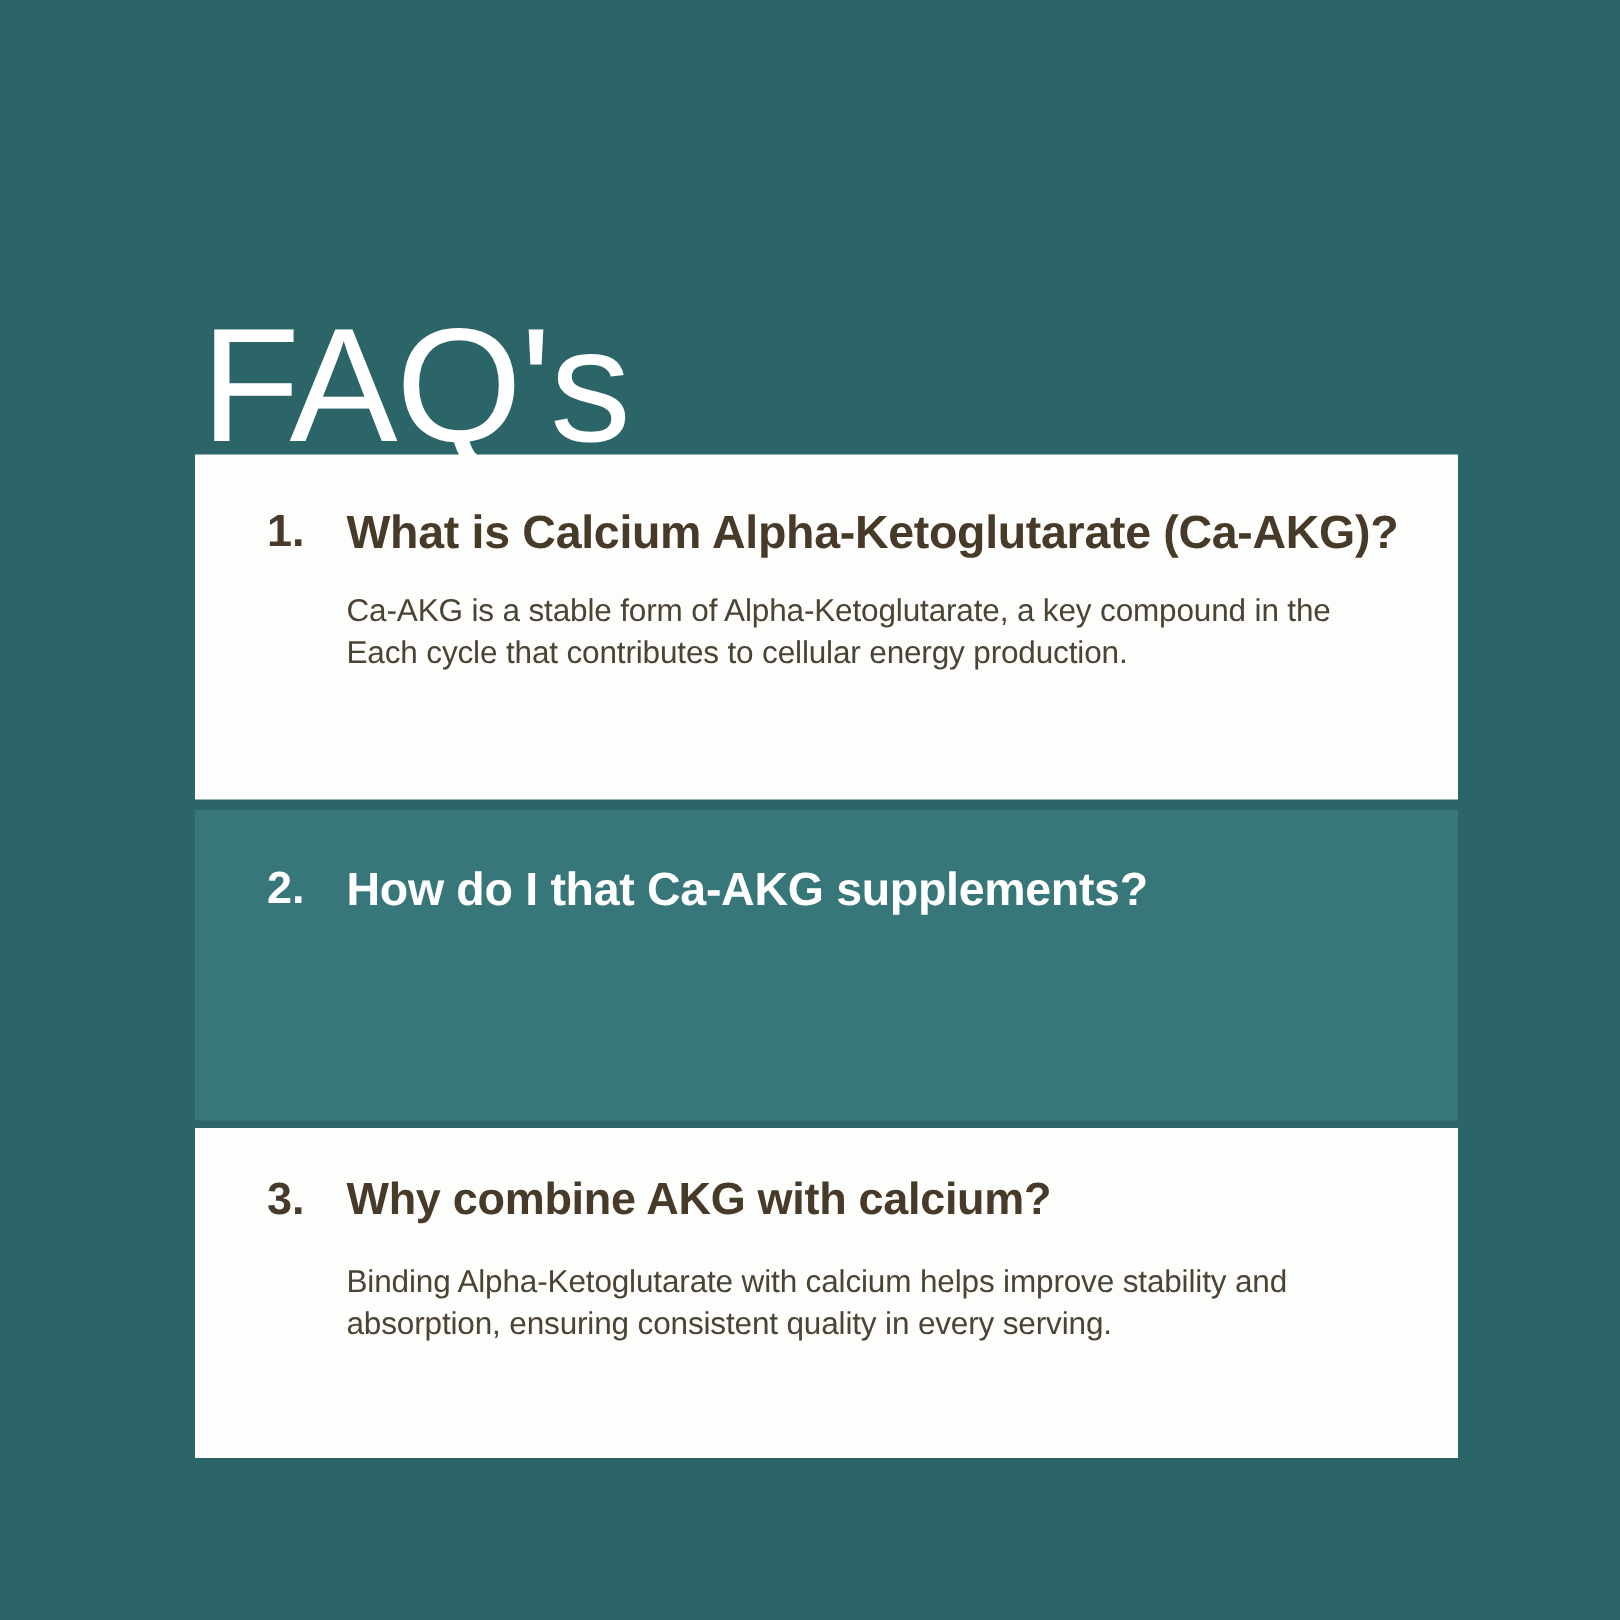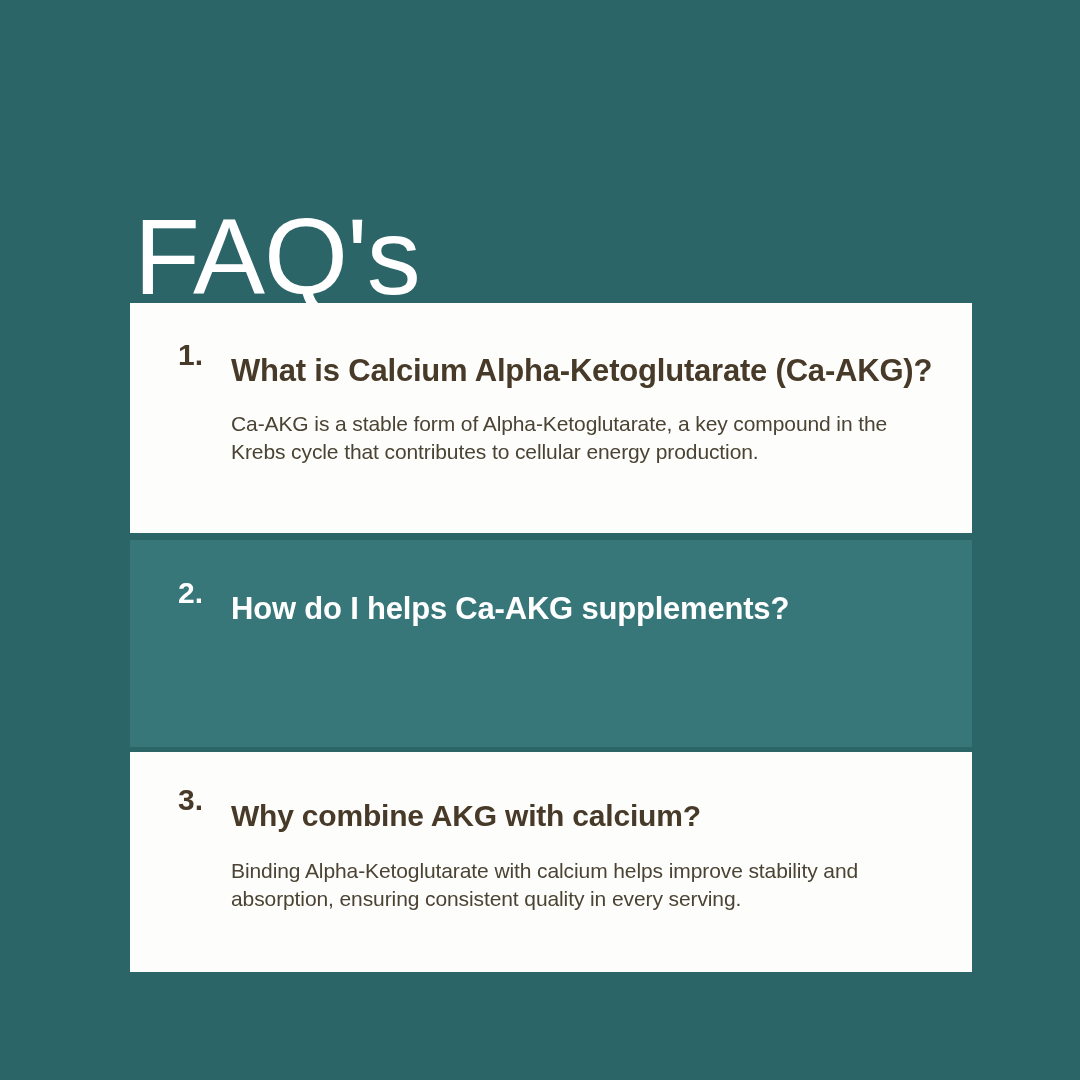--- a/index.html
+++ b/index.html
@@ -71,21 +71,20 @@
     font-size: 30px;
     line-height: 38px;
     font-weight: 700;
   }
   .faq-question {
     flex: 1 1 auto;
     font-size: 31px;
     line-height: 38px;
     font-weight: 700;
     letter-spacing: -0.2px;
-    margin-top: 16px;
   }
   #faq-card-3 .faq-num,
   #faq-card-3 .faq-question {
     font-size: 30px;
     line-height: 40px;
   }
 
   .faq-answer {
     margin-left: 53px;
     font-size: 21px;
@@ -112,27 +111,27 @@
 
   <h1 id="page-title">FAQ's</h1>
 
   <div id="faq-list">
 
     <div class="faq-card theme-light" id="faq-card-1">
       <div class="faq-head">
         <span class="faq-num">1.</span>
         <span class="faq-question">What is Calcium Alpha-Ketoglutarate (Ca-AKG)?</span>
       </div>
-      <p class="faq-answer">Ca-AKG is a stable form of Alpha-Ketoglutarate, a key compound in the Krebs cycle that contributes to cellular energy production.</p>
+      <p class="faq-answer">Ca-AKG is a stable form of Alpha-Ketoglutarate, a key compound in the Each cycle that contributes to cellular energy production.</p>
     </div>
 
     <div class="faq-card theme-teal" id="faq-card-2">
       <div class="faq-head">
         <span class="faq-num">2.</span>
-        <span class="faq-question">How do I helps Ca-AKG supplements?</span>
+        <span class="faq-question">How do I that Ca-AKG supplements?</span>
       </div>
     </div>
 
     <div class="faq-card theme-light" id="faq-card-3">
       <div class="faq-head">
         <span class="faq-num">3.</span>
         <span class="faq-question">Why combine AKG with calcium?</span>
       </div>
       <p class="faq-answer">Binding Alpha-Ketoglutarate with calcium helps improve stability and absorption, ensuring consistent quality in every serving.</p>
     </div>

